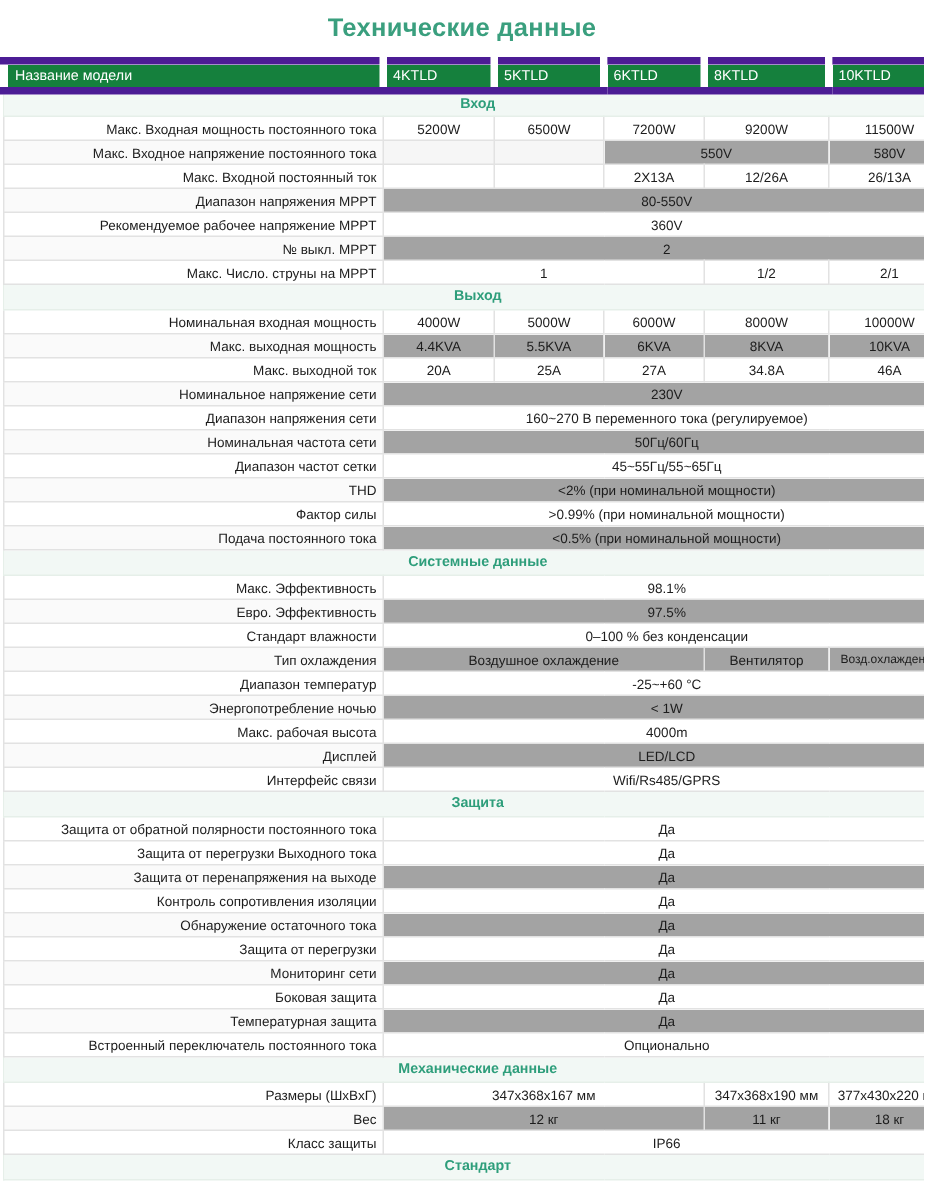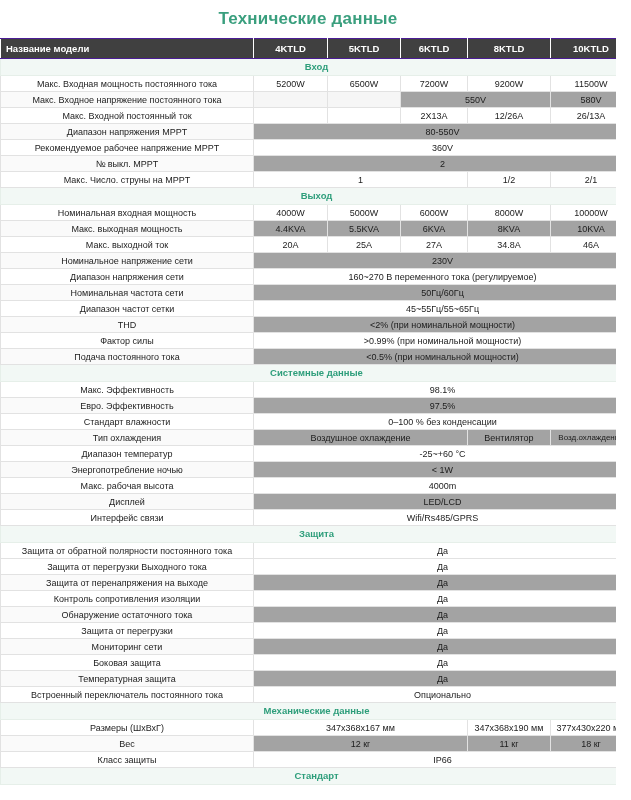--- a/index.html
+++ b/index.html
@@ -40,47 +40,47 @@
     border: 1px solid #e2e2e2;
     padding: 0 4px;
     height: 16px;
     line-height: 14px;
     vertical-align: middle;
     overflow: hidden;
     white-space: nowrap;
   }
   
   tr.hdr td {
-    background: #404040;
+    background: #15803d;
     color: #ffffff;
-    font-weight: bold;
+    font-weight: normal;
     font-size: 9.5px;
     height: 20px;
-    border: 1px solid #4c1d95;
+    border: 5px solid #4c1d95;
     border-left-color: #ffffff;
     border-right-color: #ffffff;
   }
   tr.hdr td.lbl { text-align: left; padding-left: 5px; }
-  tr.hdr td.col { text-align: center; }
+  tr.hdr td.col { text-align: left; }
 
   
   tr.sect td {
     background: #f2f8f5;
     color: #2e9e7b;
     font-weight: bold;
     font-size: 9.5px;
     height: 17px;
     border: 1px solid #e6efe9;
     text-align: center;
     padding-left: 5px;
   }
 
   
   td.lbl {
-    text-align: center;
+    text-align: right;
     padding-left: 5px;
     background: #ffffff;
     font-size: 9px;
   }
   tr.alt td.lbl { background: #fafafa; }
   tr.alt td.val { background: #a3a3a3; }
 
   td.val {
     text-align: center;
     background: #ffffff;

